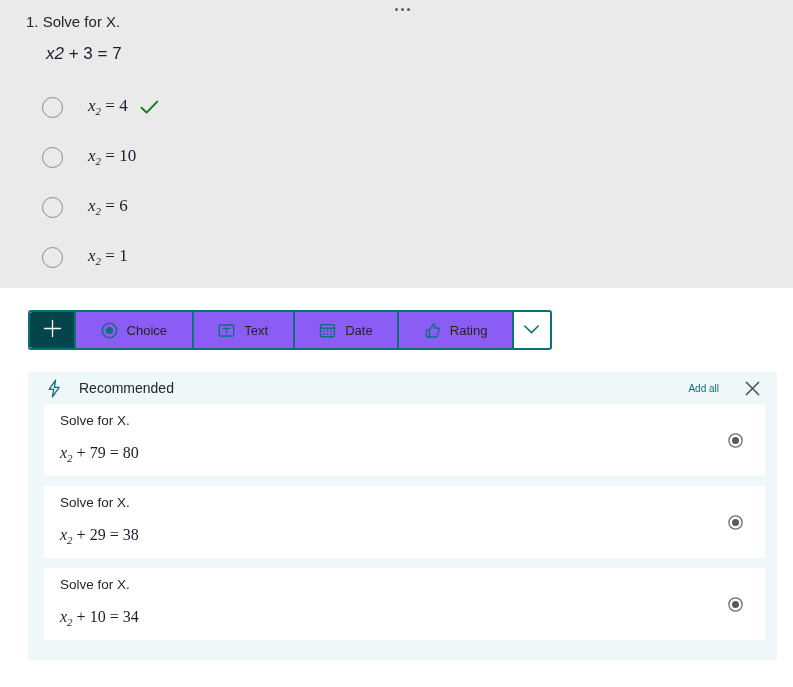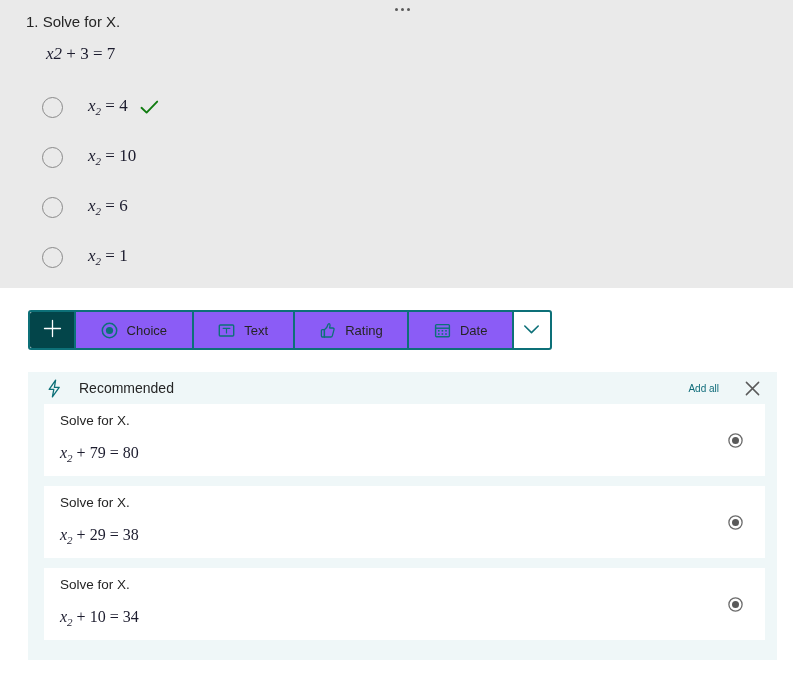--- a/index.html
+++ b/index.html
@@ -40,21 +40,21 @@
     background: #5a5a5a;
     display: block;
   }
   .question-title {
     font-size: 15px;
     color: #252525;
     padding-left: 26px;
     line-height: 20px;
   }
   .question-equation {
-    font-family: Liberation Serif, serif;
+    font-family: Liberation Sans, sans-serif;
     font-style: italic;
     font-size: 17px;
     color: #1c1c2e;
     padding-left: 46px;
     margin-top: 12px;
     line-height: 20px;
   }
   .question-equation .up { font-style: italic; }
   .question-equation .op { font-style: normal; }
   .choices {
@@ -304,48 +304,48 @@
     </div>
 
     <div class="tb-item">
       <span class="ico">
         <svg width="17" height="17" viewBox="0 0 17 17">
           <rect x="1.3" y="3" width="14.4" height="11" fill="none" stroke="#0d7078" stroke-width="1.4" rx="1"></rect>
           <path d="M5.2 6.4 H11.8 M8.5 6.4 V11" stroke="#0d7078" stroke-width="1.2" stroke-linecap="round"></path>
         </svg>
       </span>
       <span>Text</span>
-    </div>
-
-    <div class="tb-item">
-      <span class="ico">
-        <svg width="17" height="17" viewBox="0 0 17 17">
-          <path d="M5.4 15 H3.4 A1 1 0 0 1 2.4 14 V8.6 A1 1 0 0 1 3.4 7.6 H5.4 Z" fill="none" stroke="#0d7078" stroke-width="1.3"></path>
-          <path d="M5.4 7.8 C6.9 6.8 8.4 5 8.8 3 C9 1.8 10.1 1.4 10.7 2 C11.3 2.6 11.1 4.3 10.6 6 H13.8 C14.7 6 15.3 6.8 15 7.6 L13.4 13.6 C13.2 14.4 12.6 15 11.8 15 H5.4 Z" fill="none" stroke="#0d7078" stroke-width="1.3" stroke-linejoin="round"></path>
-        </svg>
-      </span>
-      <span>Rating</span>
     </div>
 
     <div class="tb-item">
       <span class="ico">
         <svg width="17" height="17" viewBox="0 0 17 17">
           <rect x="1.6" y="2.6" width="13.8" height="12.2" fill="none" stroke="#0d7078" stroke-width="1.4" rx="1"></rect>
           <path d="M1.6 6.2 H15.4" stroke="#0d7078" stroke-width="1.4"></path>
           <rect x="4" y="8" width="1.6" height="1.6" fill="#0d7078"></rect>
           <rect x="7.6" y="8" width="1.6" height="1.6" fill="#0d7078"></rect>
           <rect x="11.2" y="8" width="1.6" height="1.6" fill="#0d7078"></rect>
           <rect x="4" y="11.2" width="1.6" height="1.6" fill="#0d7078"></rect>
           <rect x="7.6" y="11.2" width="1.6" height="1.6" fill="#0d7078"></rect>
           <rect x="11.2" y="11.2" width="1.6" height="1.6" fill="#0d7078"></rect>
         </svg>
       </span>
       <span>Date</span>
     </div>
 
+    <div class="tb-item">
+      <span class="ico">
+        <svg width="17" height="17" viewBox="0 0 17 17">
+          <path d="M5.4 15 H3.4 A1 1 0 0 1 2.4 14 V8.6 A1 1 0 0 1 3.4 7.6 H5.4 Z" fill="none" stroke="#0d7078" stroke-width="1.3"></path>
+          <path d="M5.4 7.8 C6.9 6.8 8.4 5 8.8 3 C9 1.8 10.1 1.4 10.7 2 C11.3 2.6 11.1 4.3 10.6 6 H13.8 C14.7 6 15.3 6.8 15 7.6 L13.4 13.6 C13.2 14.4 12.6 15 11.8 15 H5.4 Z" fill="none" stroke="#0d7078" stroke-width="1.3" stroke-linejoin="round"></path>
+        </svg>
+      </span>
+      <span>Rating</span>
+    </div>
+
     <div class="tb-more">
       <span>
         <svg width="17" height="11" viewBox="0 0 17 11">
             <path d="M1.8 2 L8.5 8.6 L15.2 2" fill="none" stroke="#0d7078" stroke-width="1.6" stroke-linecap="round" stroke-linejoin="round"></path>
           </svg>
       </span>
     </div>
 
   </div>
 </div>

